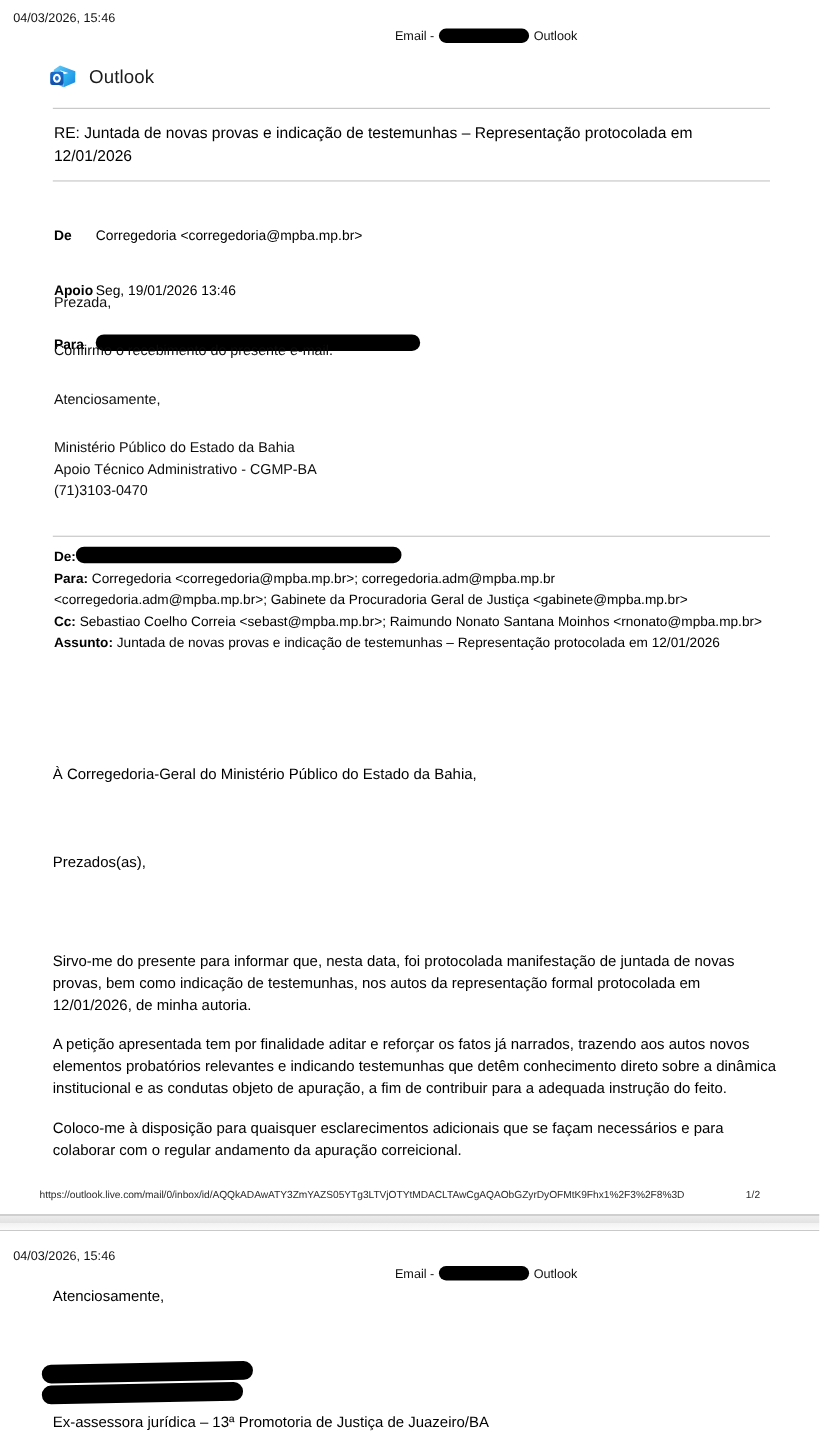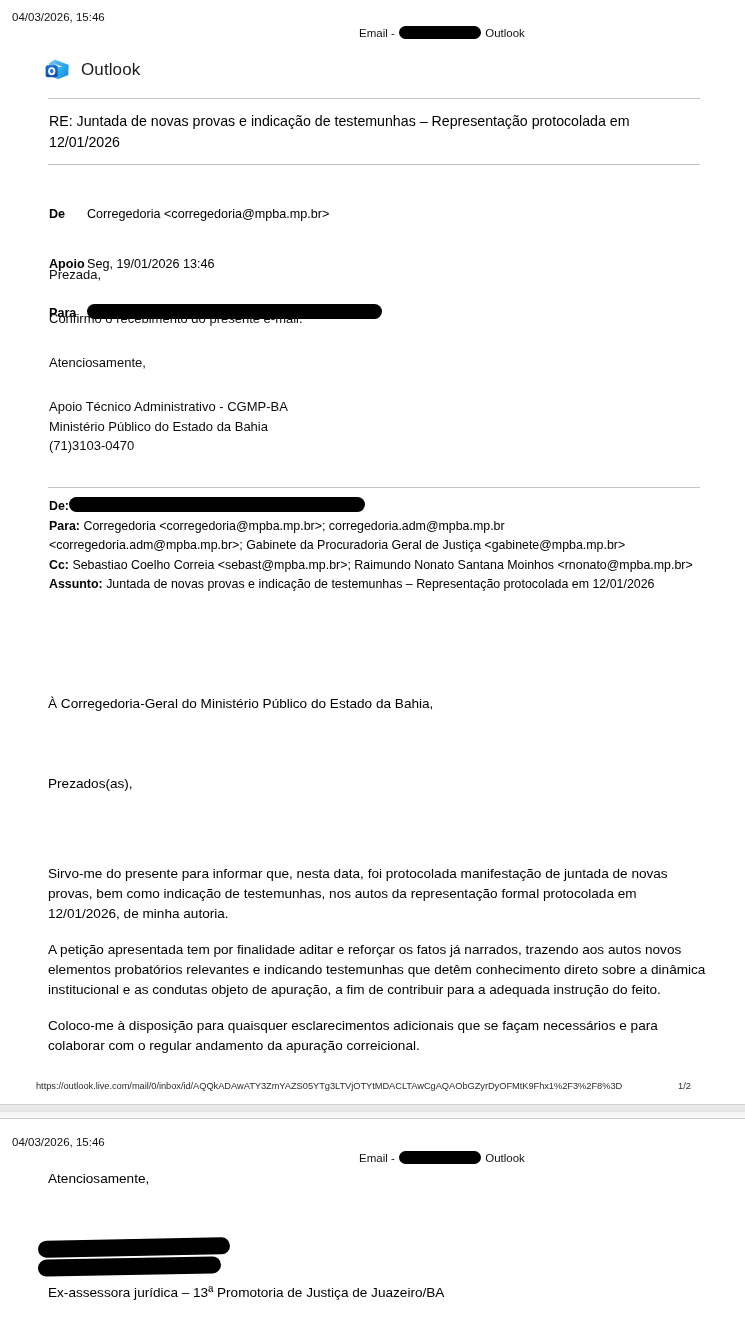--- a/index.html
+++ b/index.html
@@ -306,22 +306,22 @@
       <span class="hdr-value">
         <span class="bar bar-para"></span>
       </span>
     </div>
   </div>
 
   <div class="reply-body">
     <p>Prezada,</p>
     <p>Confirmo o recebimento do presente e-mail.</p>
     <p>Atenciosamente,</p>
+    <p class="sig">Ministério Público do Estado da Bahia</p>
     <p class="sig">Apoio Técnico Administrativo - CGMP-BA</p>
-    <p class="sig">Ministério Público do Estado da Bahia</p>
     <p class="sig">(71)3103-0470</p>
   </div>
 
   <div class="rule" style="top:487px;"></div>
 
   <div class="quoted-hdr">
     <div><b>De:</b><span class="bar bar-de"></span></div>
     <div><b>Para:</b> <span>Corregedoria &lt;corregedoria@mpba.mp.br&gt;; corregedoria.adm@mpba.mp.br &lt;corregedoria.adm@mpba.mp.br&gt;; Gabinete da Procuradoria Geral de Justiça &lt;gabinete@mpba.mp.br&gt;</span></div>
     <div><b>Cc:</b> <span>Sebastiao Coelho Correia &lt;sebast@mpba.mp.br&gt;; Raimundo Nonato Santana Moinhos &lt;rnonato@mpba.mp.br&gt;</span></div>
     <div><b>Assunto:</b> <span>Juntada de novas provas e indicação de testemunhas – Representação protocolada em 12/01/2026</span></div>

